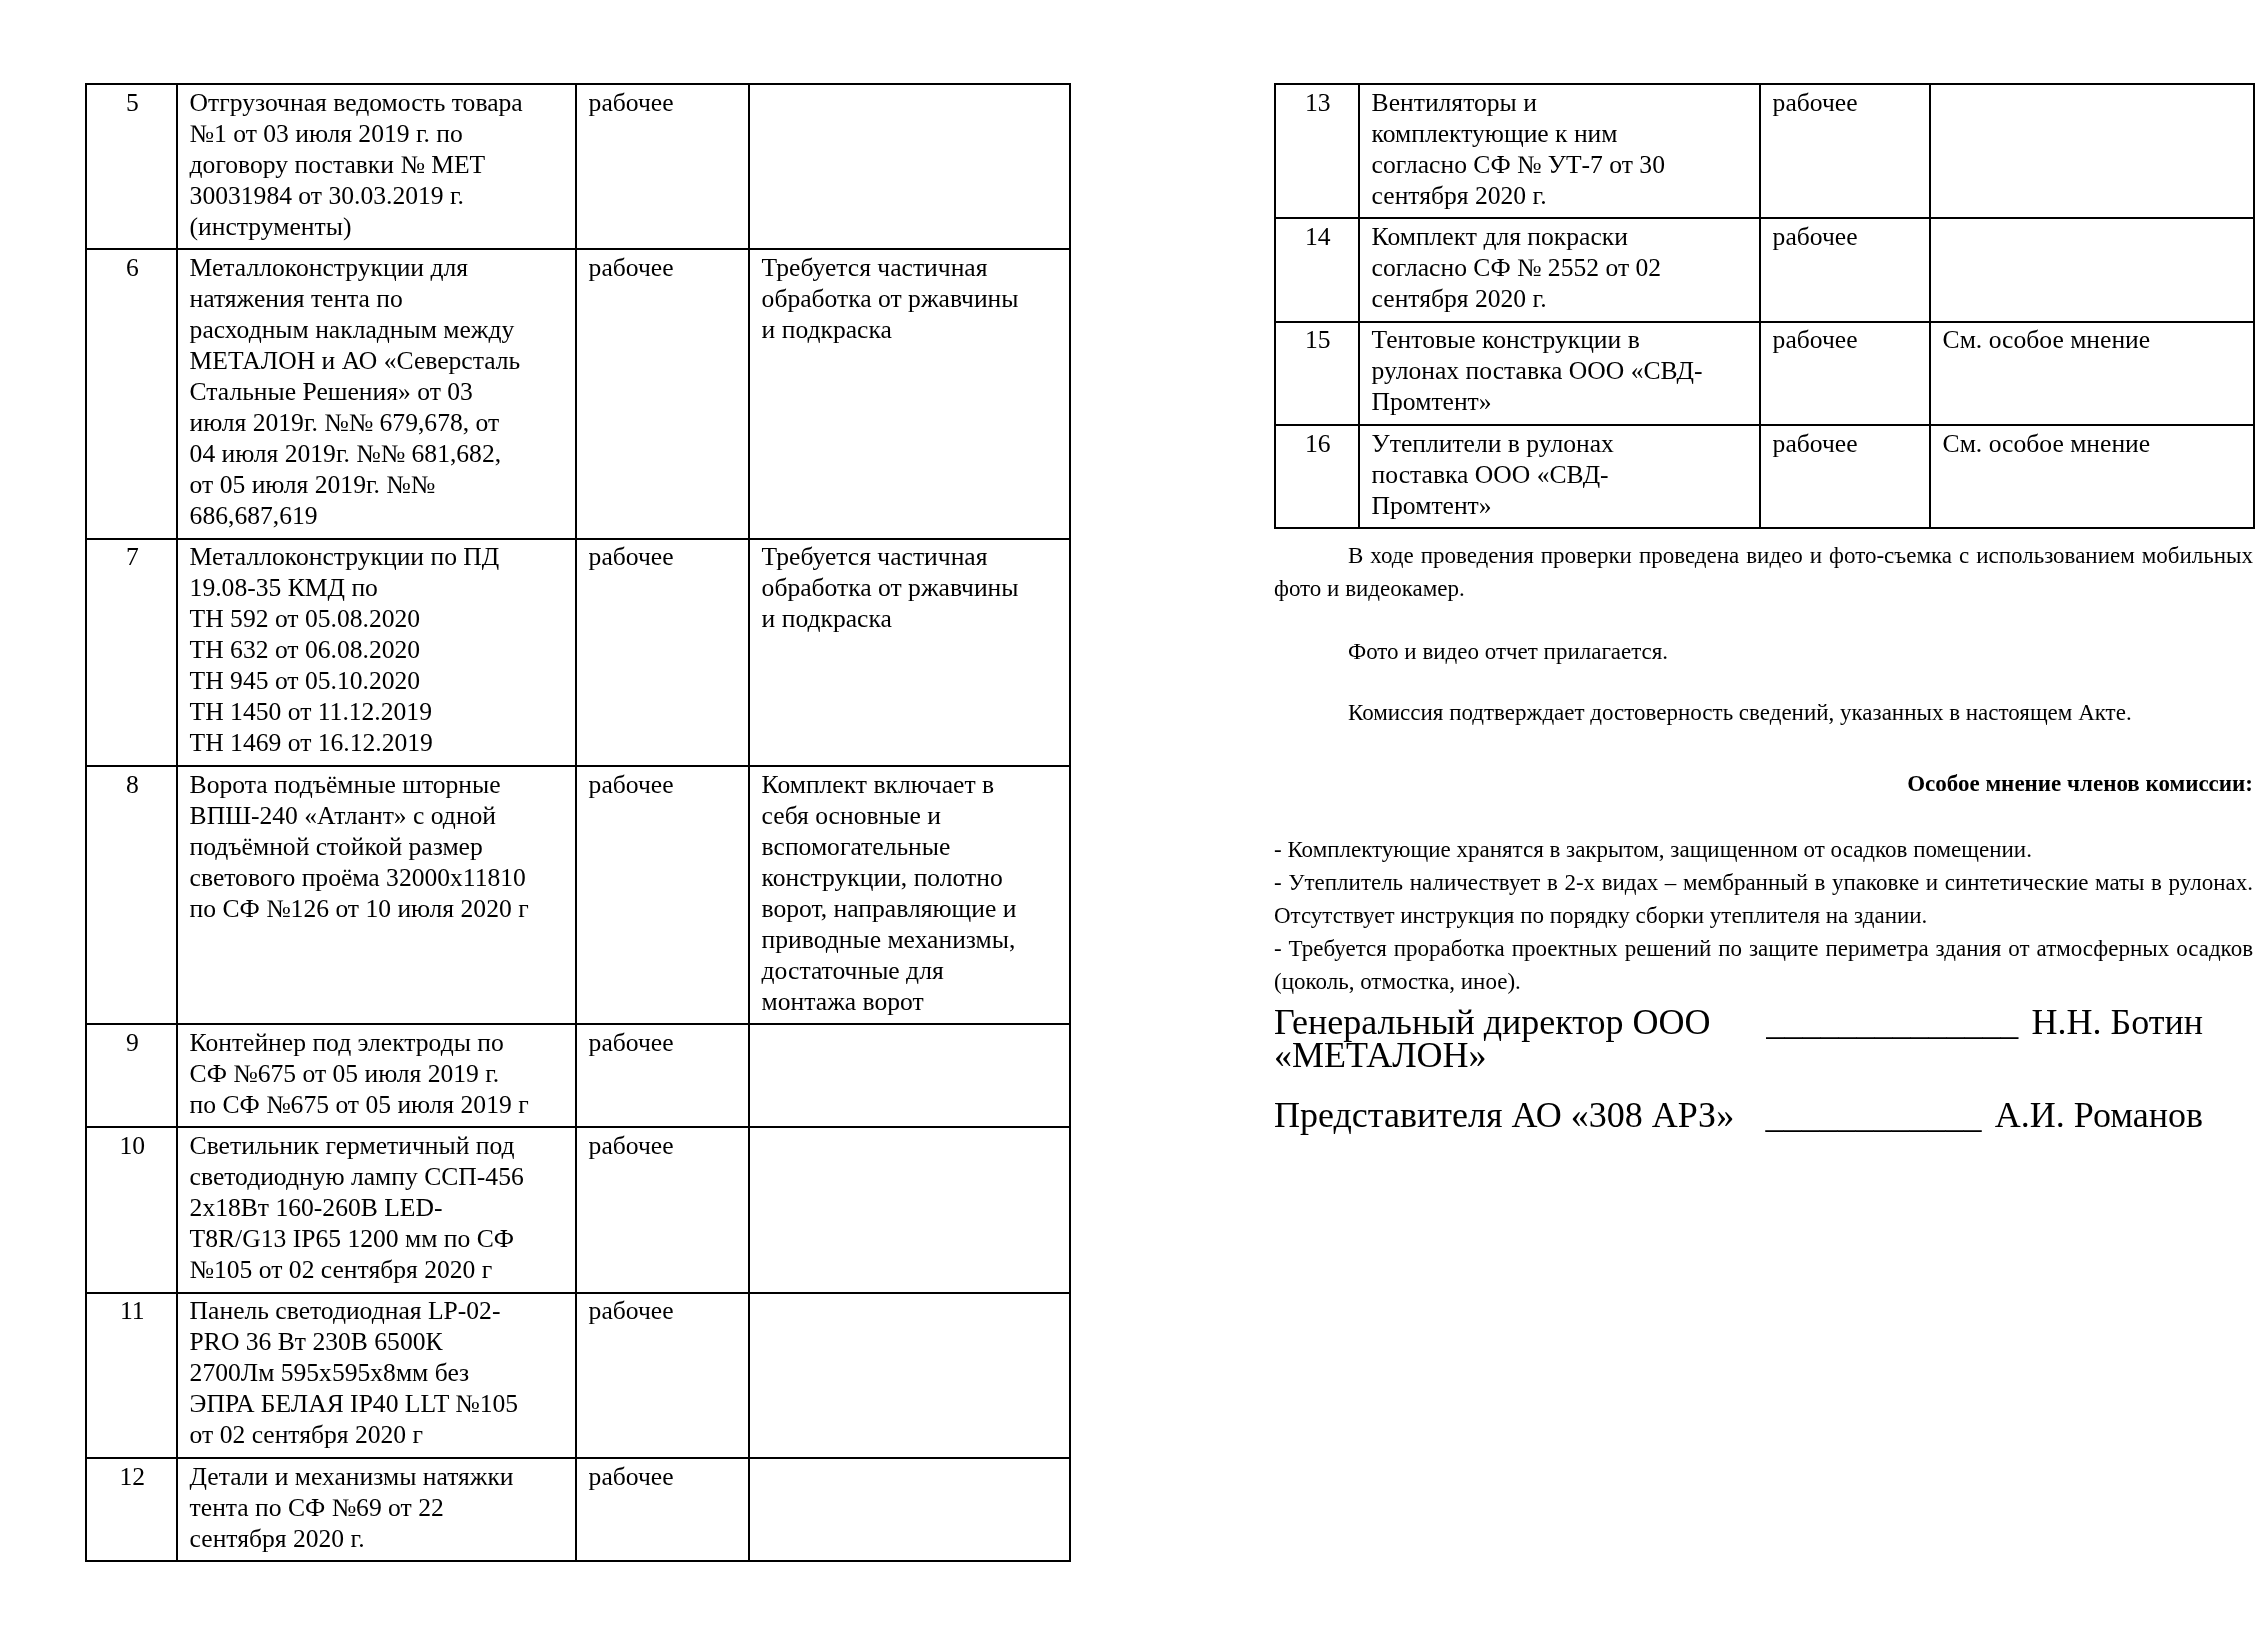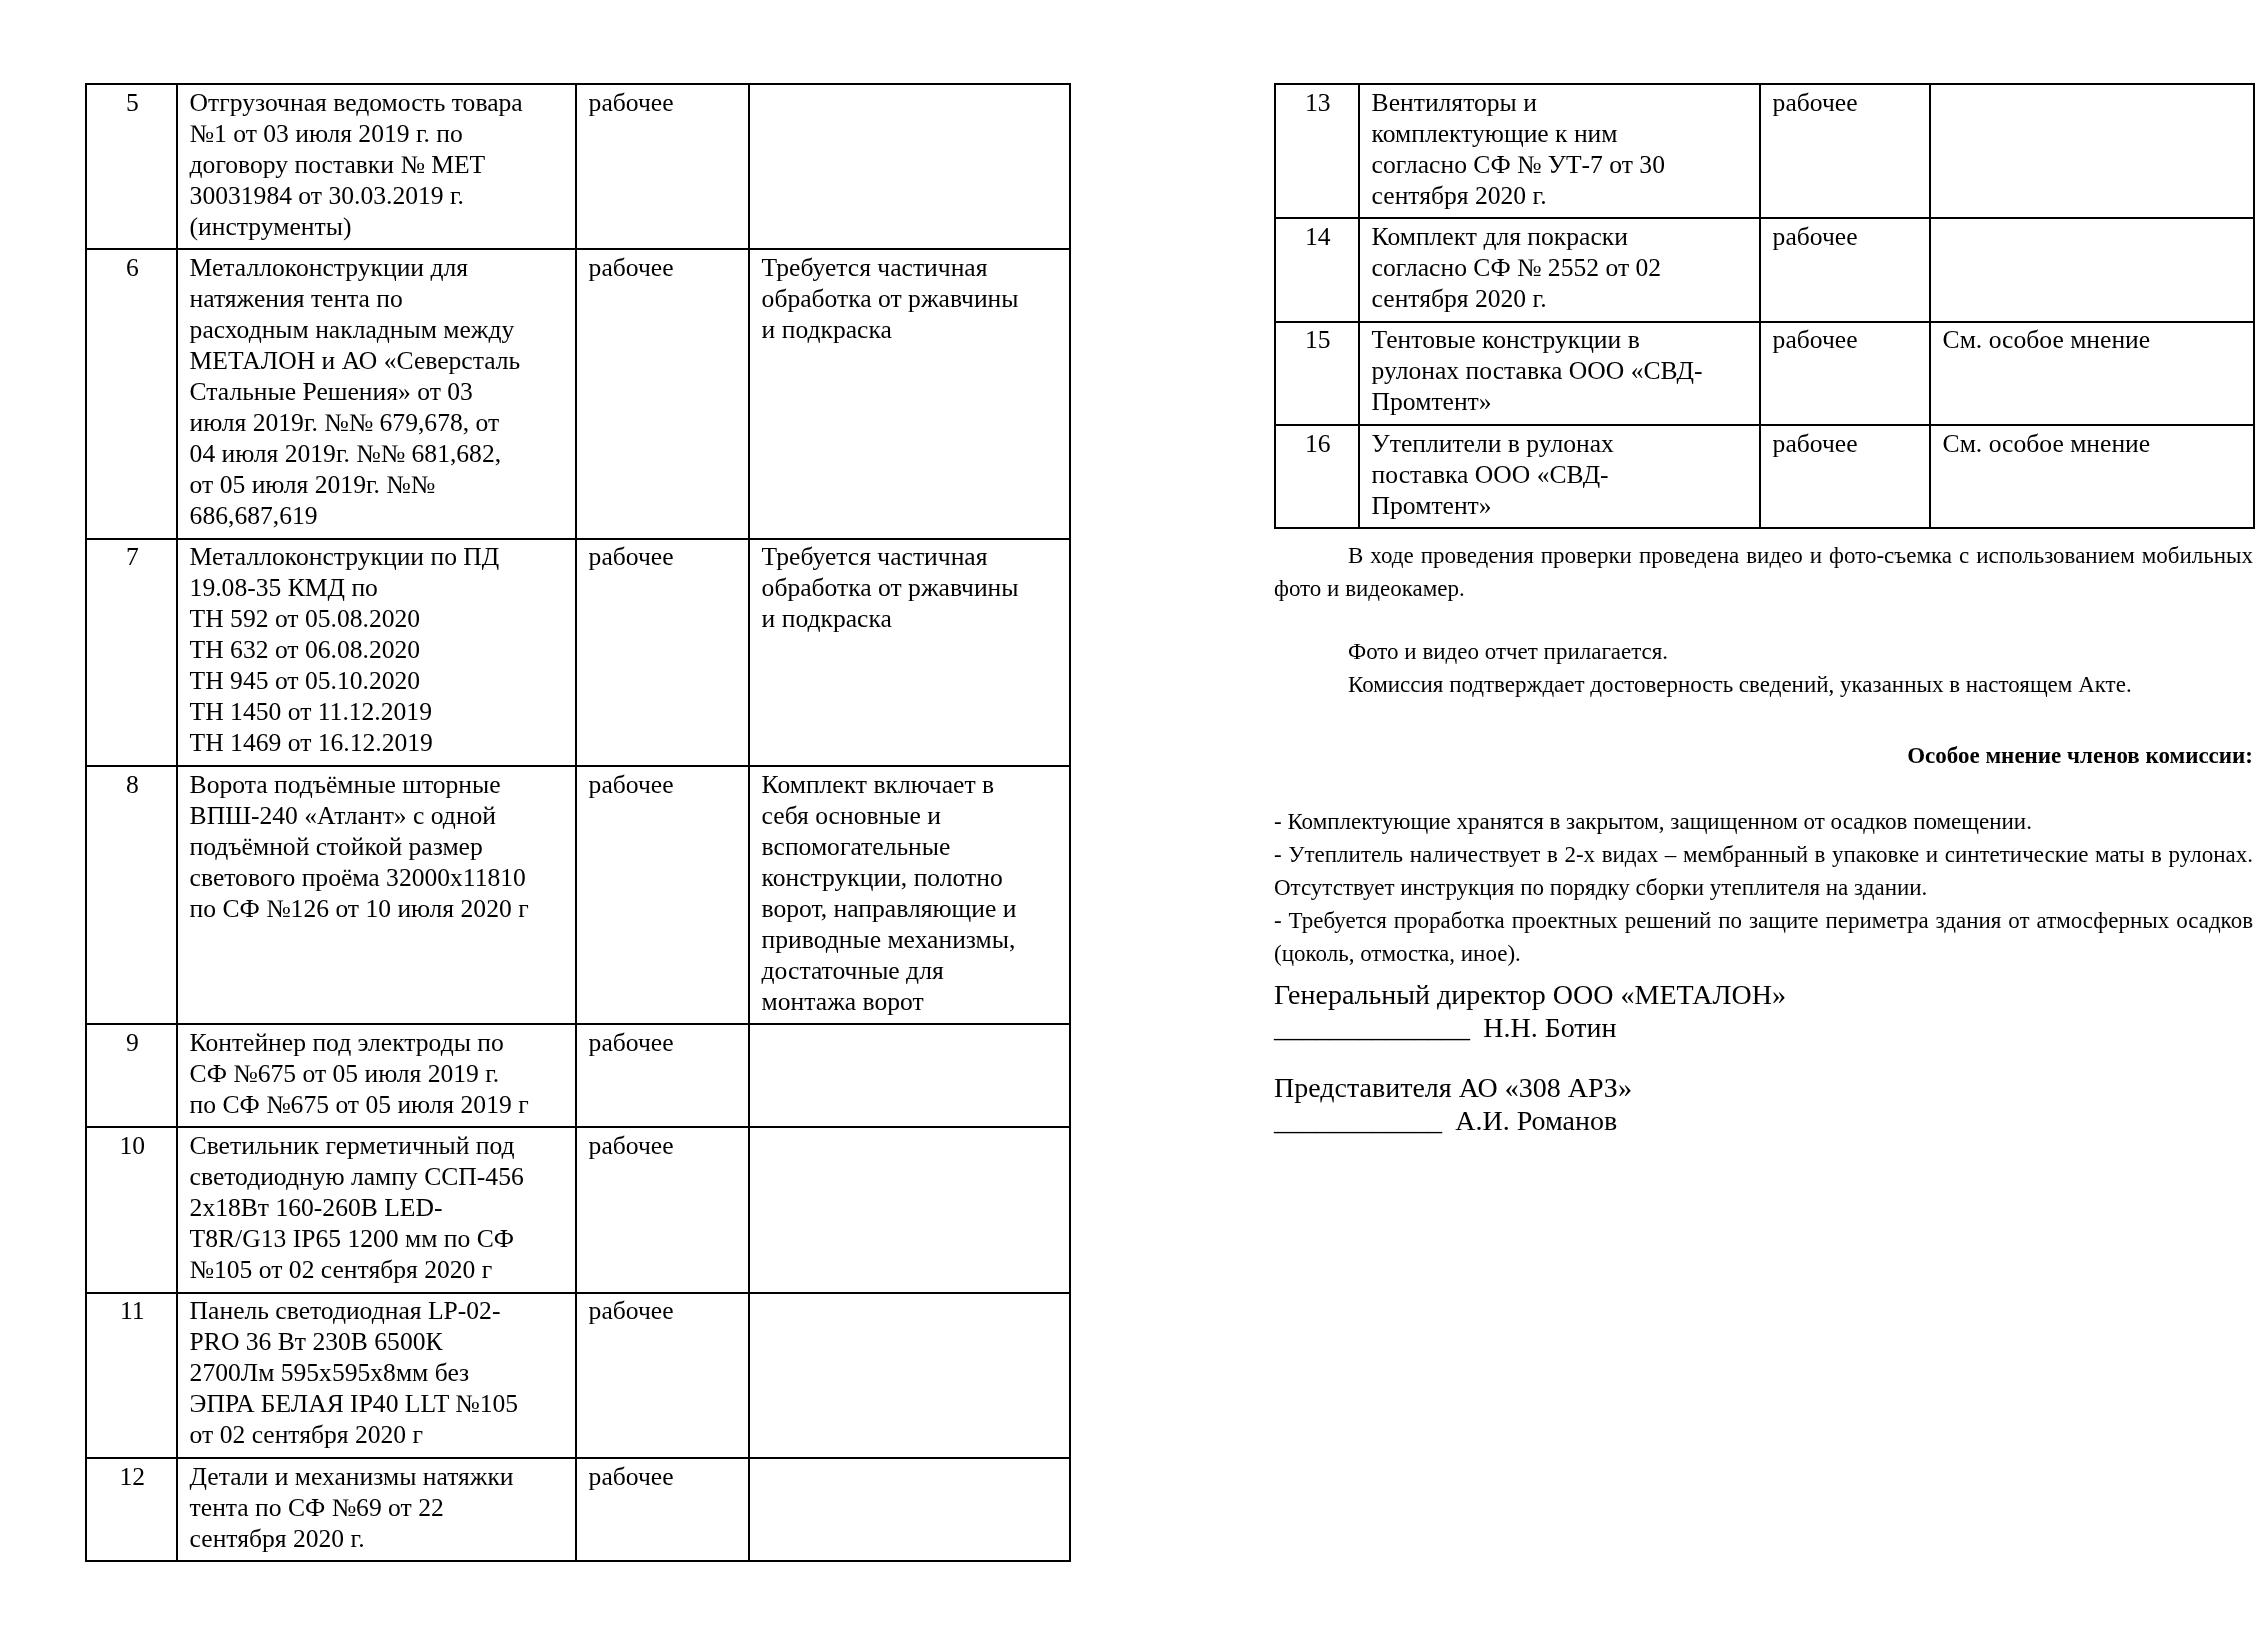--- a/index.html
+++ b/index.html
@@ -29,37 +29,36 @@
   }
   td.c-num { text-align: center; padding-left: 3.3px; padding-right: 3.3px; }
 
   .para { font-size: 23px; line-height: 33px; margin: 0; }
   .justify { text-align: justify; }
   .indent { text-indent: 74px; }
   .bold { font-weight: bold; }
 
   .mt-p1   { margin-top: 10px; }
   .mt-p2   { margin-top: 30px; }
-  .mt-p3   { }
+  .mt-p3   { margin-top: 28px; }
   .mt-h    { margin-top: 38px; text-align: right; }
   .mt-op   { margin-top: 33px; }
   .mt-sigh { margin-top: 59px; }
   .mt-sig1 { margin-top: 8.3px; }
   .mt-sig2 { margin-top: 26.4px; }
 
   .opinion { margin: 0; }
 
   .sig-row {
     display: flex;
     justify-content: space-between;
     align-items: baseline;
     padding-right: 50px;
-    font-size: 28px;
+    font-size: 36px;
     line-height: 33px;
-    flex-direction: column;
   }
   .sig-right { white-space: nowrap; }
   .sig-name { margin-left: 13.2px; }
 </style>
 </head>
 <body>
 
 <div class="col col-left">
   <table class="doc">
     <colgroup>

